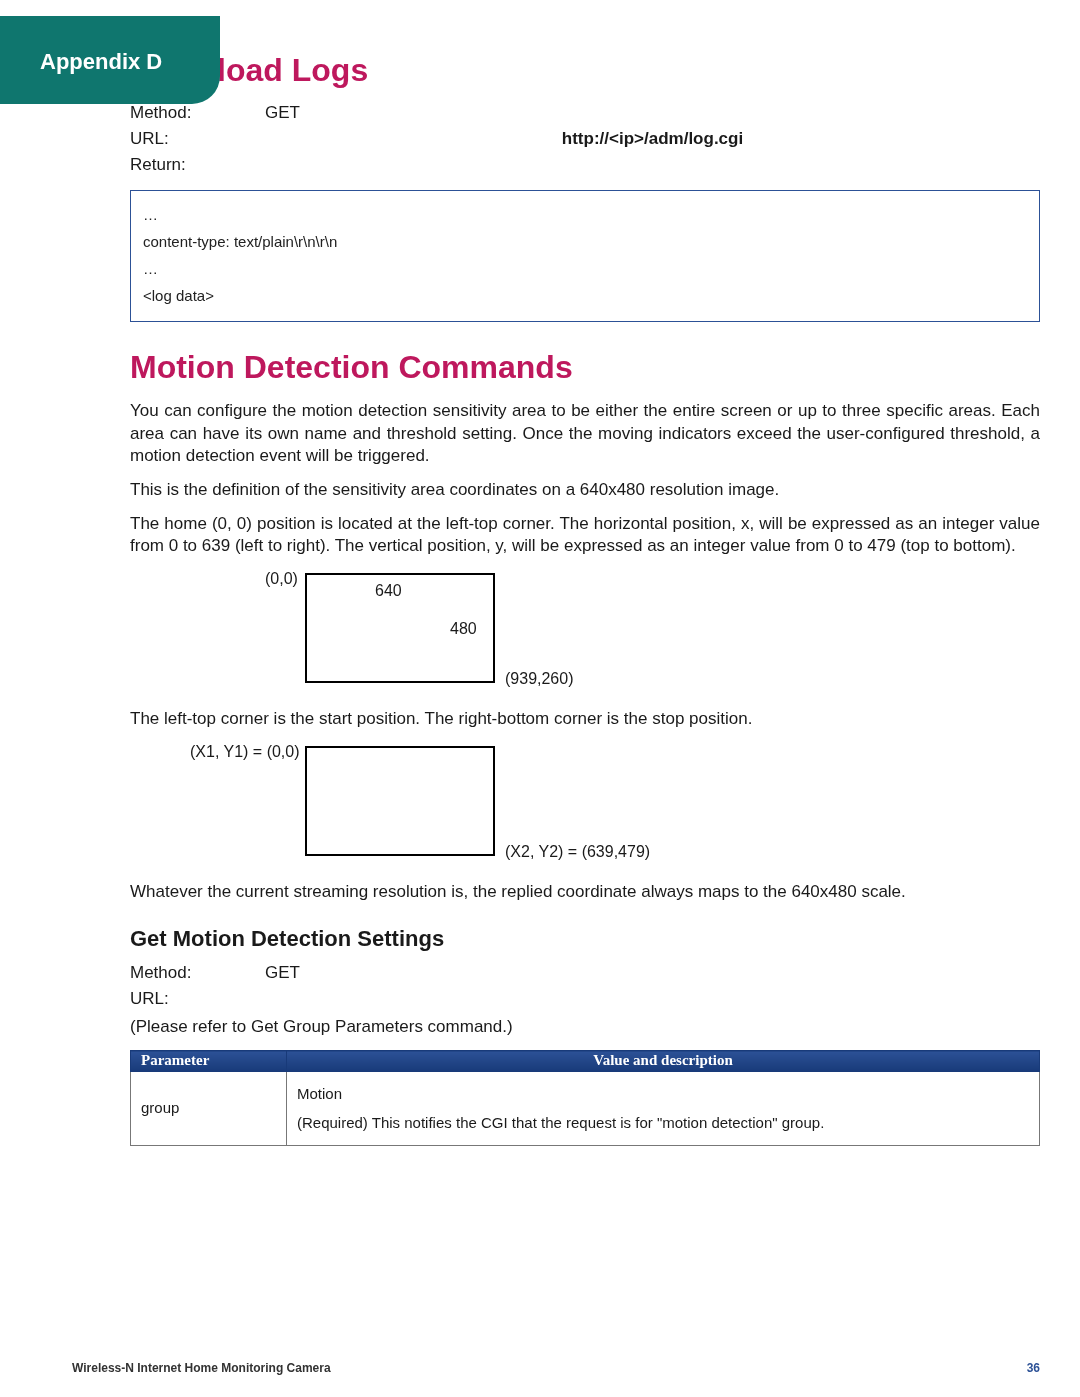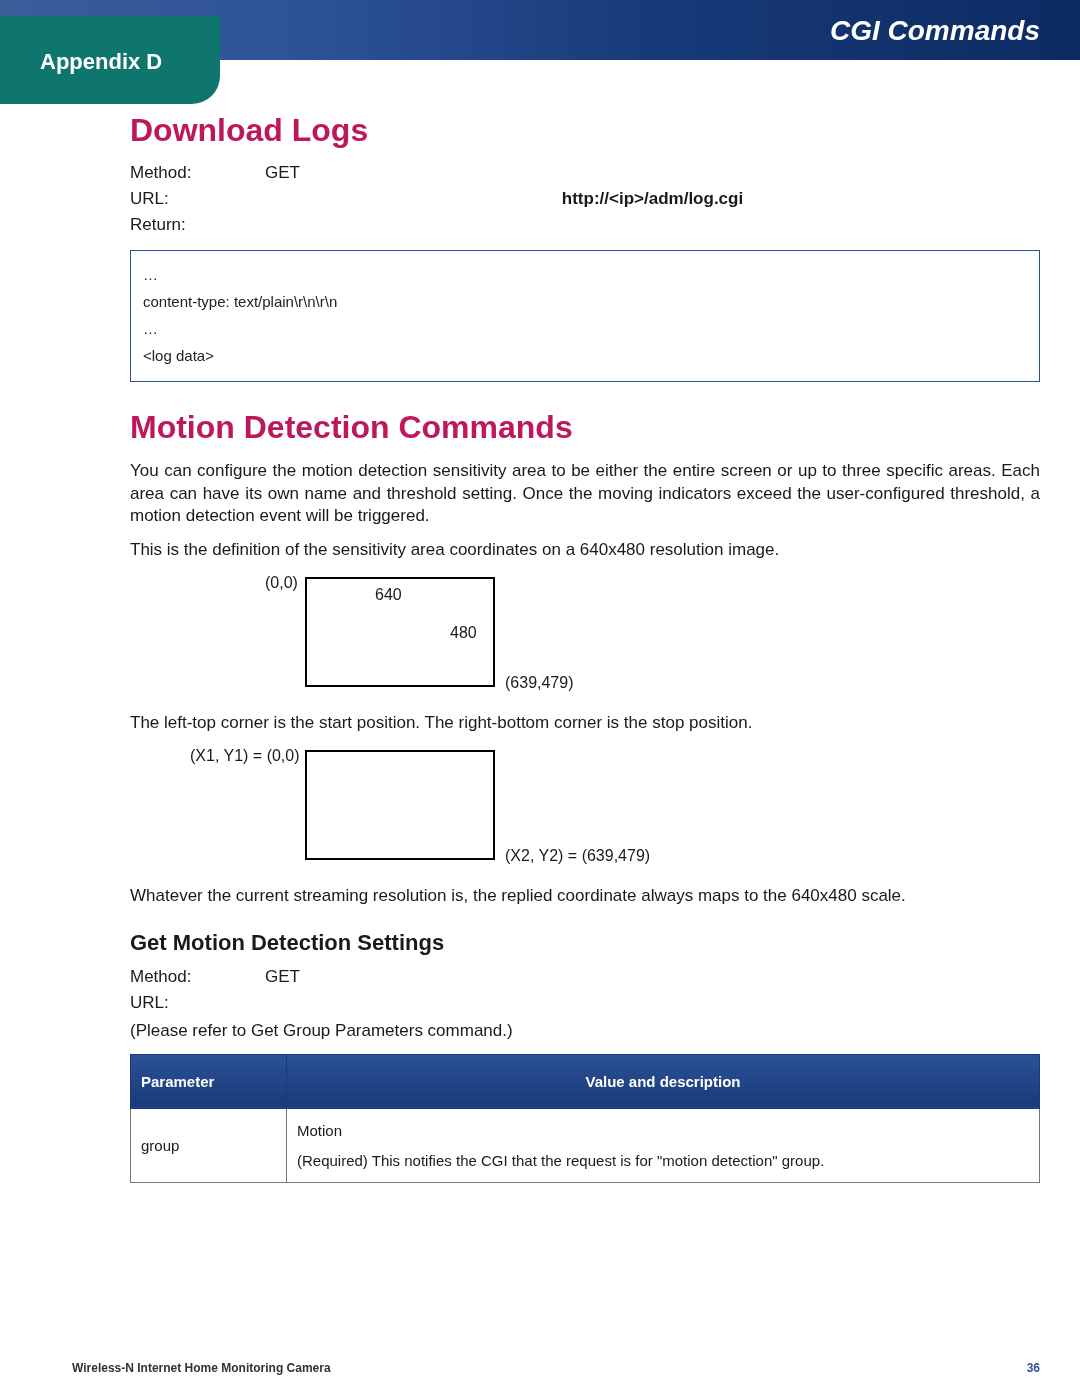--- a/index.html
+++ b/index.html
@@ -122,24 +122,24 @@
   
   table.param {
     width: 100%;
     border-collapse: collapse;
     margin-top: 12px;
     font-size: 15px;
   }
   table.param th {
     background: linear-gradient(to bottom, #2c5196, #183a79);
     color: #fff;
-    font-family: Liberation Sans, sans-serif;
+    font-family: Liberation Serif, serif;
     font-weight: 700;
     text-align: left;
-    padding: 17px 10px;
+    padding: 0 10px;
     border: 1px solid #183a79;
     margin-left: 31px;
   }
   table.param th.col2 {
     text-align: center;
   }
   table.param td {
     border: 1px solid #777;
     padding: 12px 10px;
     vertical-align: middle;
@@ -163,23 +163,20 @@
   .footer .pagenum {
     color: #2c5196;
     font-weight: 700;
   }
 </style>
 </head>
 <body>
 
 <div class="page">
 
-  <div class="header-bar">
-    <div class="header-right">CGI Commands</div>
-  </div>
   <div class="appendix-tab">
     <div class="label">Appendix D</div>
   </div>
 
   <div class="content">
 
     <h2 class="section">Download Logs</h2>
 
     <div class="kv-row">
       <div class="k">Method:</div>
@@ -198,27 +195,28 @@
       <div>…</div>
       <div>content-type: text/plain\r\n\r\n</div>
       <div>…</div>
       <div>&lt;log data&gt;</div>
     </div>
 
     <h2 class="section">Motion Detection Commands</h2>
 
     <p class="body-p">You can configure the motion detection sensitivity area to be either the entire screen or up to three specific areas. Each area can have its own name and threshold setting. Once the moving indicators exceed the user-configured threshold, a motion detection event will be triggered.</p>
     <p class="body-p">This is the definition of the sensitivity area coordinates on a 640x480 resolution image.</p>
+    <p class="body-p">The home (0, 0) position is located at the left-top corner. The horizontal position, x, will be expressed as an integer value from 0 to 639 (left to right). The vertical position, y, will be expressed as an integer value from 0 to 479 (top to bottom).</p>
 
     <div class="diagram-wrap">
       <div class="dlabel" style="left:135px; top:0px;">(0,0)</div>
       <div class="diagram-box" style="left:175px; top:4px; width:190px; height:110px;"></div>
       <div class="dlabel" style="left:245px; top:12px;">640</div>
       <div class="dlabel" style="left:320px; top:50px;">480</div>
-      <div class="dlabel" style="left:375px; top:100px;">(639,479)</div>
+      <div class="dlabel" style="left:375px; top:100px;">(939,260)</div>
     </div>
 
     <p class="body-p" style="margin-top:4px;">The left-top corner is the start position. The right-bottom corner is the stop position.</p>
 
     <div class="diagram-wrap">
       <div class="dlabel" style="left:60px; top:0px;">(X1, Y1) = (0,0)</div>
       <div class="diagram-box" style="left:175px; top:4px; width:190px; height:110px;"></div>
       <div class="dlabel" style="left:375px; top:100px;">(X2, Y2) = (639,479)</div>
     </div>
 

